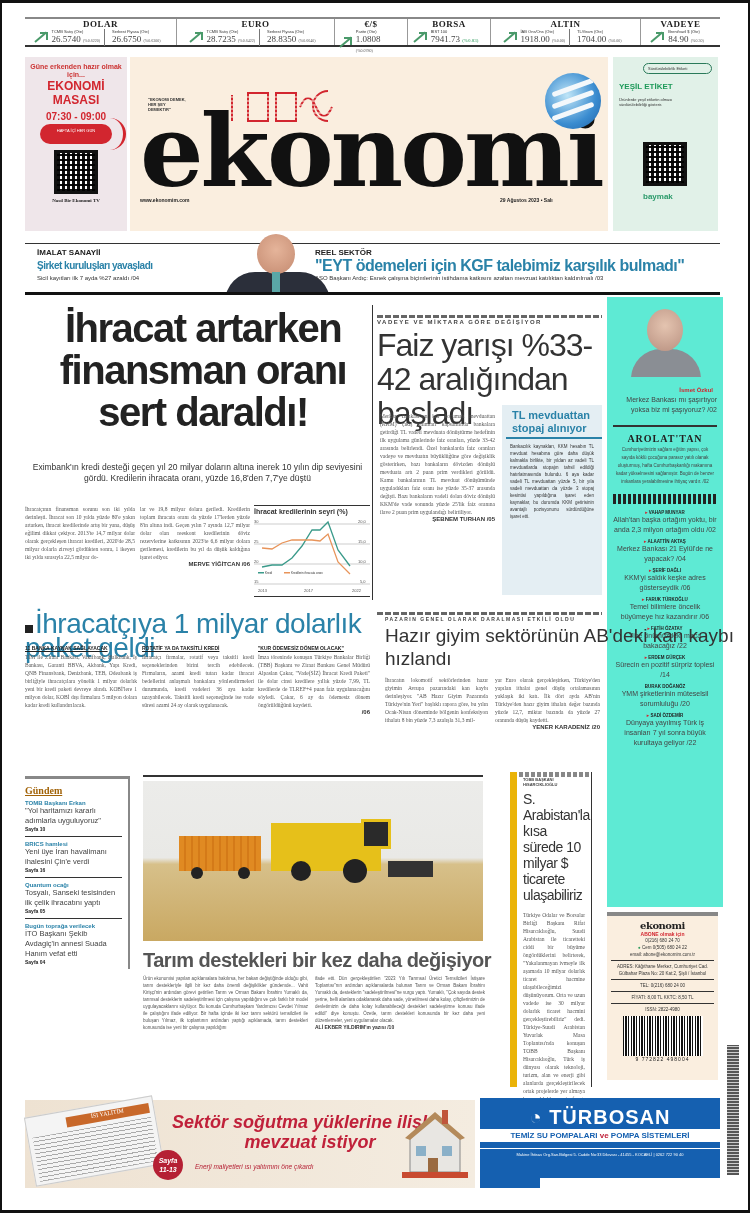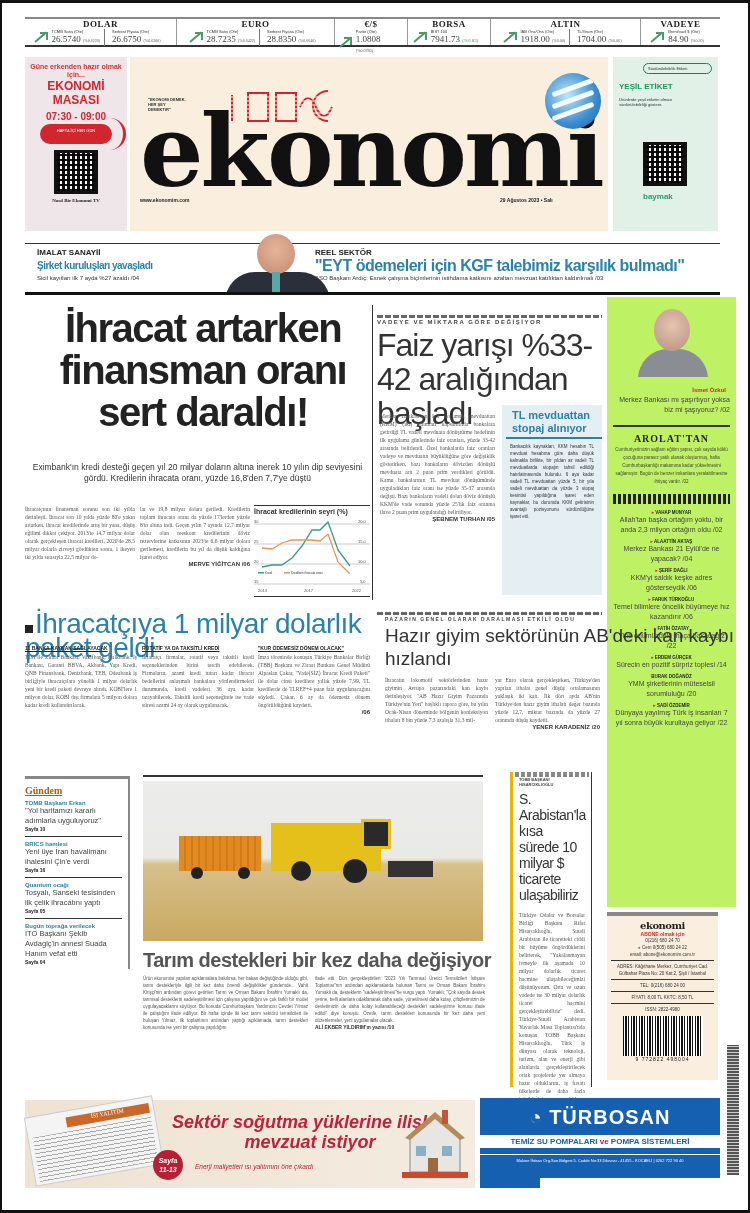--- a/index.html
+++ b/index.html
@@ -71,21 +71,21 @@
 
 .vline{position:absolute;left:372px;top:305px;width:1px;height:295px;background:#333}
 .kicker-dash{position:absolute;left:377px;top:315px;width:225px;height:3px;background:repeating-linear-gradient(90deg,#666 0 6px,transparent 6px 8px)}
 .faiz-kick{position:absolute;left:377px;top:319px;font-size:6px;font-weight:bold;letter-spacing:1.5px;color:#444}
 .faiz-head{position:absolute;left:377px;top:328px;width:225px;font-size:32px;line-height:34px;color:#333;letter-spacing:-1px}
 .faiz-body{position:absolute;left:380px;top:412px;width:115px}
 .tlbox{position:absolute;left:502px;top:405px;width:100px;height:190px;background:#e4eef3}
 .tlbox-head{color:#2a82a8;font-size:11px;font-weight:bold;padding:4px 6px 2px;line-height:13px;border-bottom:2px solid #2a82a8;display:inline-block;margin-left:4px}
 .tlbox .body{padding:4px 8px;font-family:"Liberation Sans",sans-serif;font-size:4.5px;line-height:7px;color:#333}
 
-.rcol{position:absolute;left:607px;top:297px;width:129px;height:610px;background:#bef264}
+.rcol{position:absolute;left:607px;top:297px;width:116px;height:610px;background:#5eead4}
 .portrait{width:80px;height:70px;margin:10px auto 0;position:relative;overflow:hidden}
 .portrait .head{left:22px;top:2px;width:36px;height:42px;background:radial-gradient(circle at 50% 40%,#e4c4b0,#b89080)}
 .portrait .suit{left:6px;top:42px;width:70px;background:#8a8e94}
 .rname{text-align:right;color:#d2262f;font-size:6px;font-weight:bold;padding-right:10px;margin-top:10px}
 .rcol-p{text-align:center;font-size:7px;line-height:10px;color:#444;padding:2px 6px}
 .rcol-h{text-align:center;font-family:"Liberation Serif",serif;font-weight:bold;font-size:10px;margin-top:6px;letter-spacing:1px;border-top:2px solid #333;padding-top:6px;margin:8px 6px 0}
 .rcol-small{text-align:center;font-size:4.5px;line-height:8px;color:#444;padding:2px 8px}
 .barcodeline{height:10px;margin:6px 6px;background:repeating-linear-gradient(90deg,#222 0 3px,transparent 3px 5px)}
 .item{text-align:center;margin-top:4px}
 .item-au{font-size:4.5px;font-weight:bold;color:#222}
@@ -116,21 +116,21 @@
 .harv{position:absolute;left:128px;top:42px;width:110px;height:48px;background:#e6c01a}
 .cab{position:absolute;left:218px;top:38px;width:30px;height:30px;background:#2a2a2a;border:3px solid #e6c01a}
 .header-bar{position:absolute;left:245px;top:80px;width:45px;height:16px;background:#333}
 .wheel{position:absolute;width:20px;height:20px;border-radius:50%;background:#222}
 
 .tarim-head{position:absolute;left:143px;top:949px;font-size:20px;font-weight:bold;color:#555;letter-spacing:-.5px}
 .tarim-c1{position:absolute;left:143px;top:975px;width:165px}
 .tarim-c2{position:absolute;left:315px;top:975px;width:170px}
 .tarim-c1 .body,.tarim-c2 .body{font-family:"Liberation Sans",sans-serif;font-size:4.5px;line-height:7px}
 
-.ar-box{position:absolute;left:510px;top:772px;width:82px;height:315px;border-left:3px solid #eab308;border-right:1px solid #333}
+.ar-box{position:absolute;left:510px;top:772px;width:82px;height:315px;border-left:7px solid #eab308;border-right:1px solid #333}
 .ar-dash{height:5px;background:repeating-linear-gradient(90deg,#888 0 4px,transparent 4px 6px);margin:0 2px}
 .ar-kick{font-size:4px;font-weight:bold;color:#444;padding:0 6px}
 .ar-head{font-size:14px;line-height:16px;color:#333;padding:4px 6px;letter-spacing:-.5px}
 .ar-body{padding:4px 6px}
 
 .imprint{position:absolute;left:607px;top:912px;width:111px;height:168px;background:#faeedf;border-top:4px solid #888;padding:4px;text-align:center}
 .imp-logo{font-family:"DejaVu Serif",serif;font-weight:bold;font-size:10px;letter-spacing:-.5px}
 .imp-red{color:#d2262f;font-size:5px;font-weight:bold}
 .imp-t{font-size:4.5px;color:#333;line-height:7px}
 .imp-rule{border-top:1px solid #333;margin:2px 0}
@@ -140,21 +140,21 @@
 .ad1{position:absolute;left:25px;top:1100px;width:450px;height:88px;background:linear-gradient(90deg,#eee2d2,#f4ece0)}
 .paper{position:absolute;left:4px;top:6px;width:130px;height:70px;background:#f4f4f4;transform:rotate(-10deg);border:1px solid #ccc}
 .paper-band{height:10px;background:#c8682a;margin:6px 4px 0 40px;color:#fff;font-size:6px;font-family:"Liberation Serif",serif;text-align:center}
 .paper-lines{margin:4px;height:45px;background:repeating-linear-gradient(0deg,#aaa 0 1px,transparent 1px 4px)}
 .ad1-h{position:absolute;left:135px;top:12px;width:300px;text-align:center;color:#c0213a;font-weight:bold;font-style:italic;font-size:18px;line-height:20px}
 .ad1-badge{position:absolute;left:128px;top:50px;width:30px;height:30px;border-radius:50%;background:#b52034;color:#fff;font-size:7px;font-weight:bold;font-style:italic;text-align:center;padding-top:6px;line-height:9px}
 .ad1-sub{position:absolute;left:170px;top:63px;font-size:6.5px;font-style:italic;color:#b52034}
 .house{position:absolute;left:375px;top:2px;width:70px;height:78px}
 .ad2{position:absolute;left:480px;top:1098px;width:240px;height:90px;background:#1560b0;color:#fff;padding-top:8px}
 .ad2-logo{text-align:center;font-weight:bold;font-size:20px;letter-spacing:1px}
-.ad2-tag{margin:6px 0 0;background:#fff;color:#1560b0;text-align:center;font-size:8px;font-weight:bold;padding:2px 0}
+.ad2-tag{margin:0 0 0;background:#fff;color:#1560b0;text-align:center;font-size:8px;font-weight:bold;padding:2px 0}
 .ad2-tag b{color:#c0213a}
 .ad2-addr{text-align:center;font-size:4px;margin-top:6px;border-top:1px solid #fff;padding-top:3px}
 .ad2-white{position:absolute;left:60px;top:80px;width:180px;height:12px;background:#fff}
 .side-code{position:absolute;left:727px;top:1045px;width:12px;height:130px;background:repeating-linear-gradient(0deg,#555 0 2px,#ccc 2px 3px)}
 </style>
 </head>
 <body>
 
 <div class="frame"></div>
 

